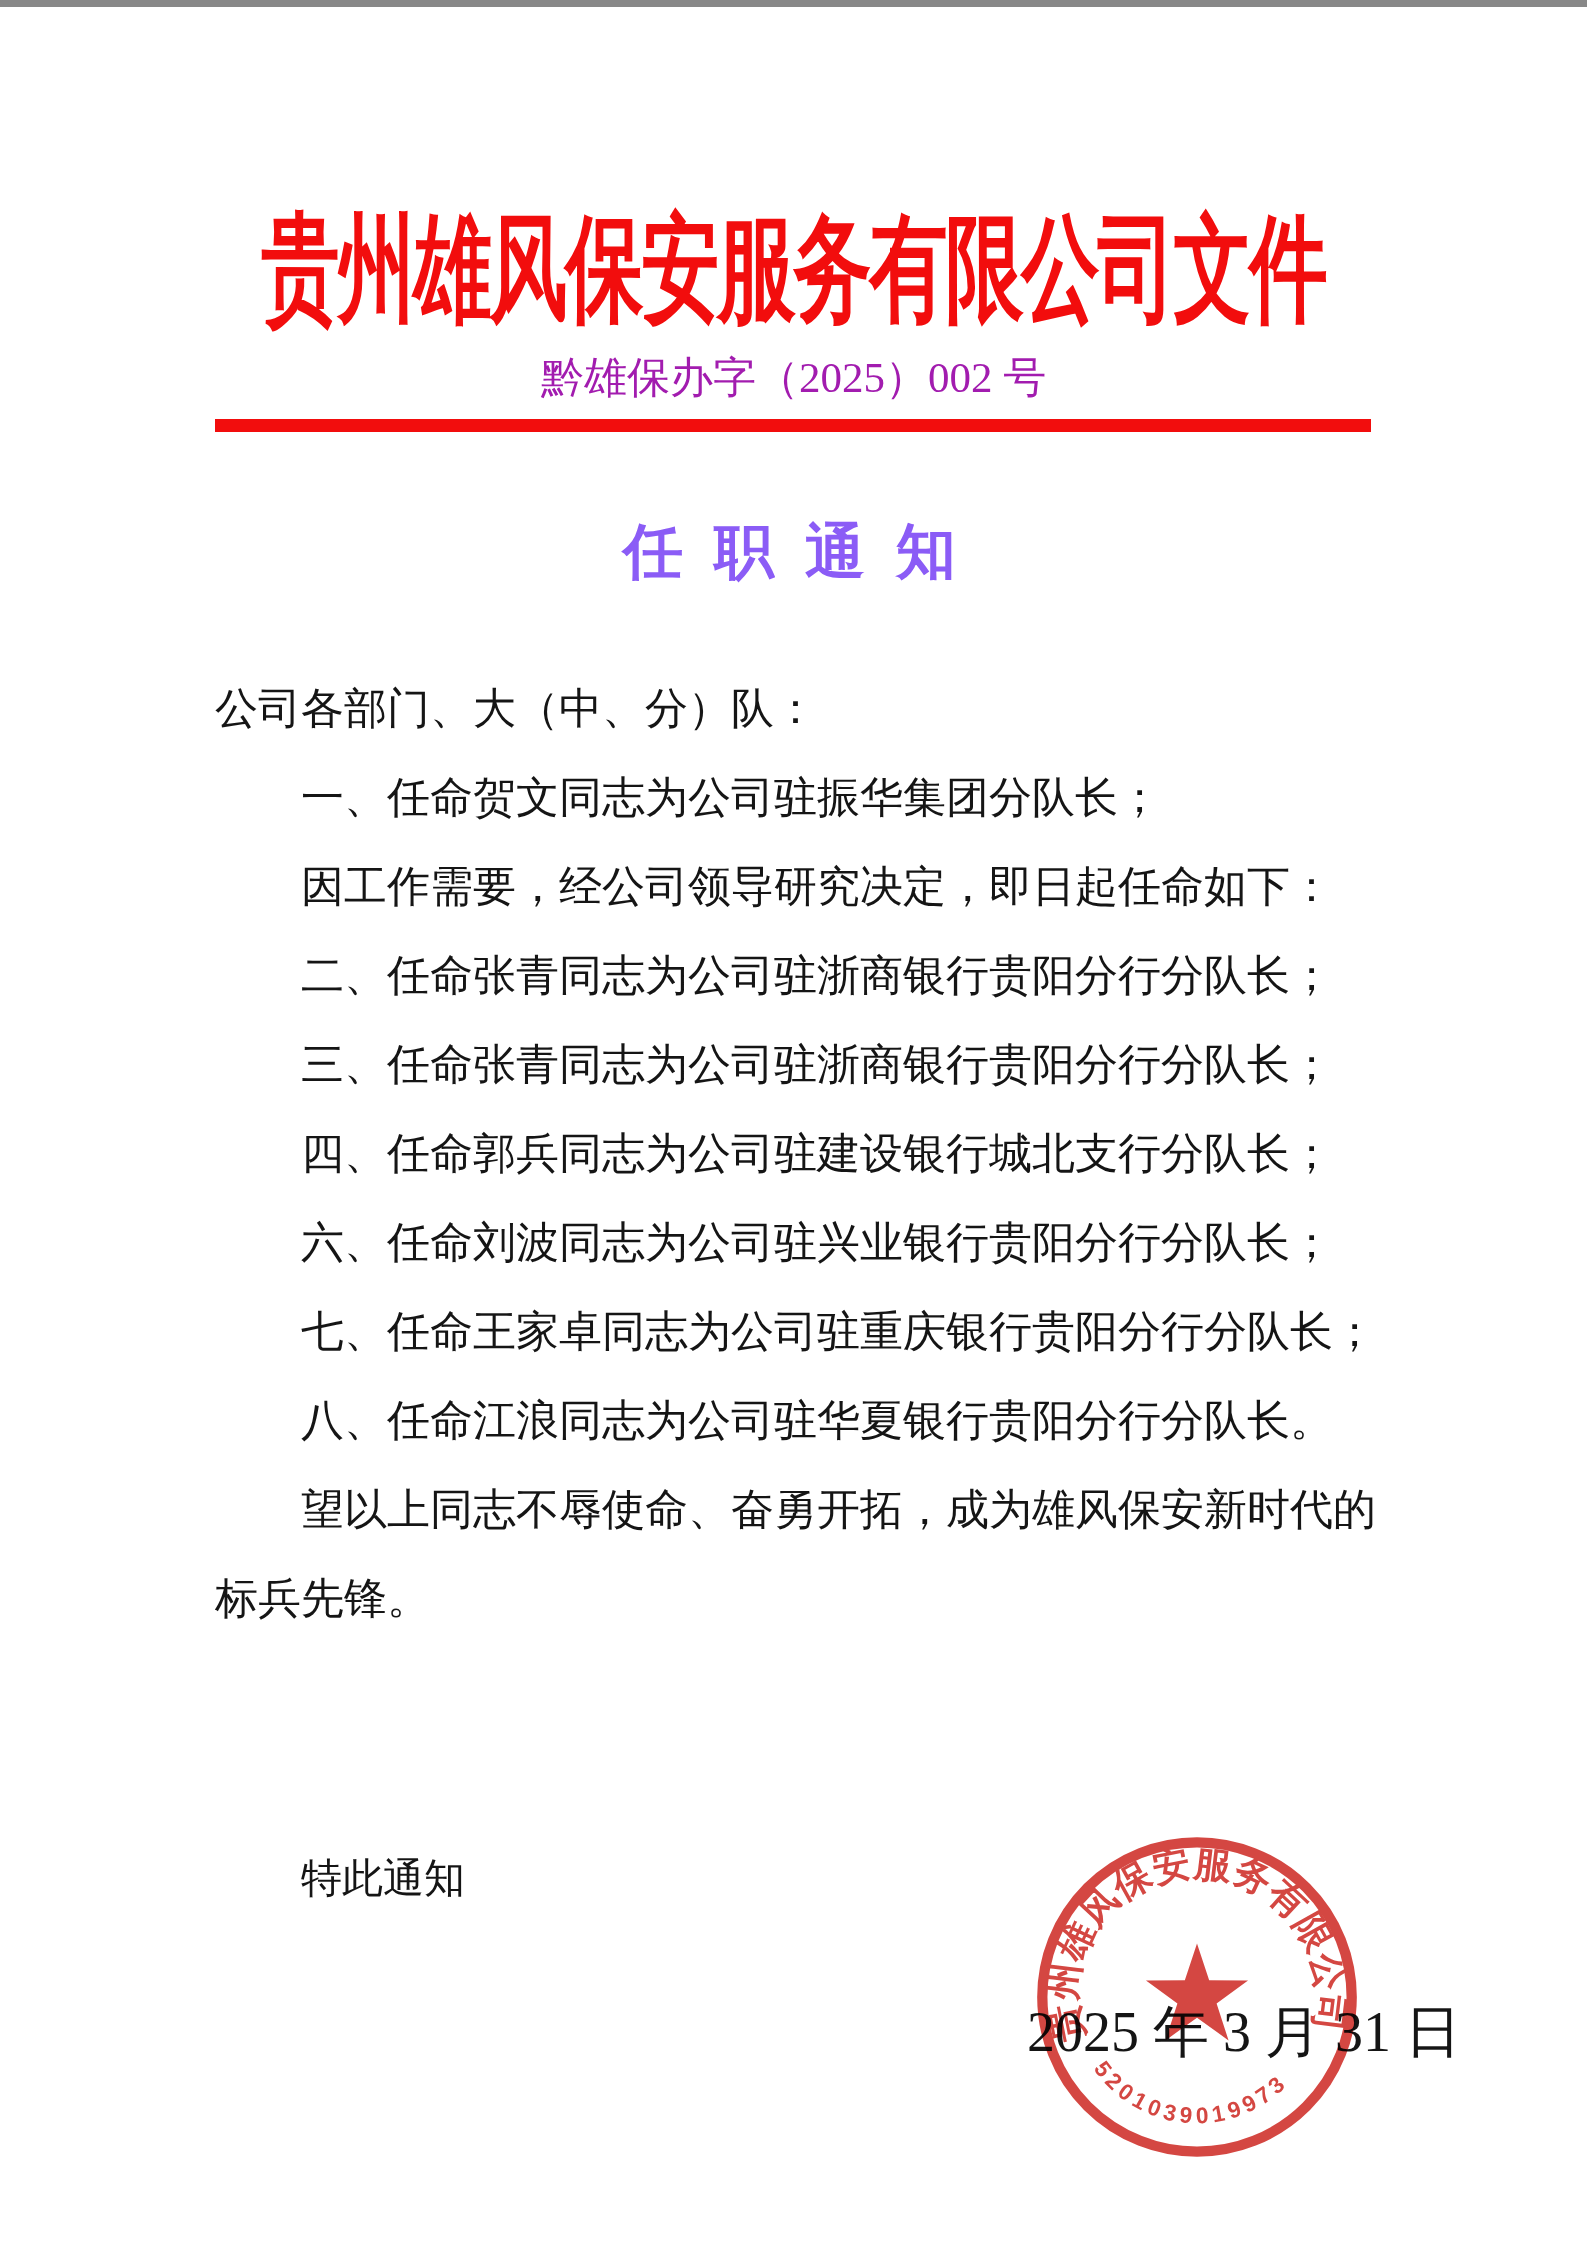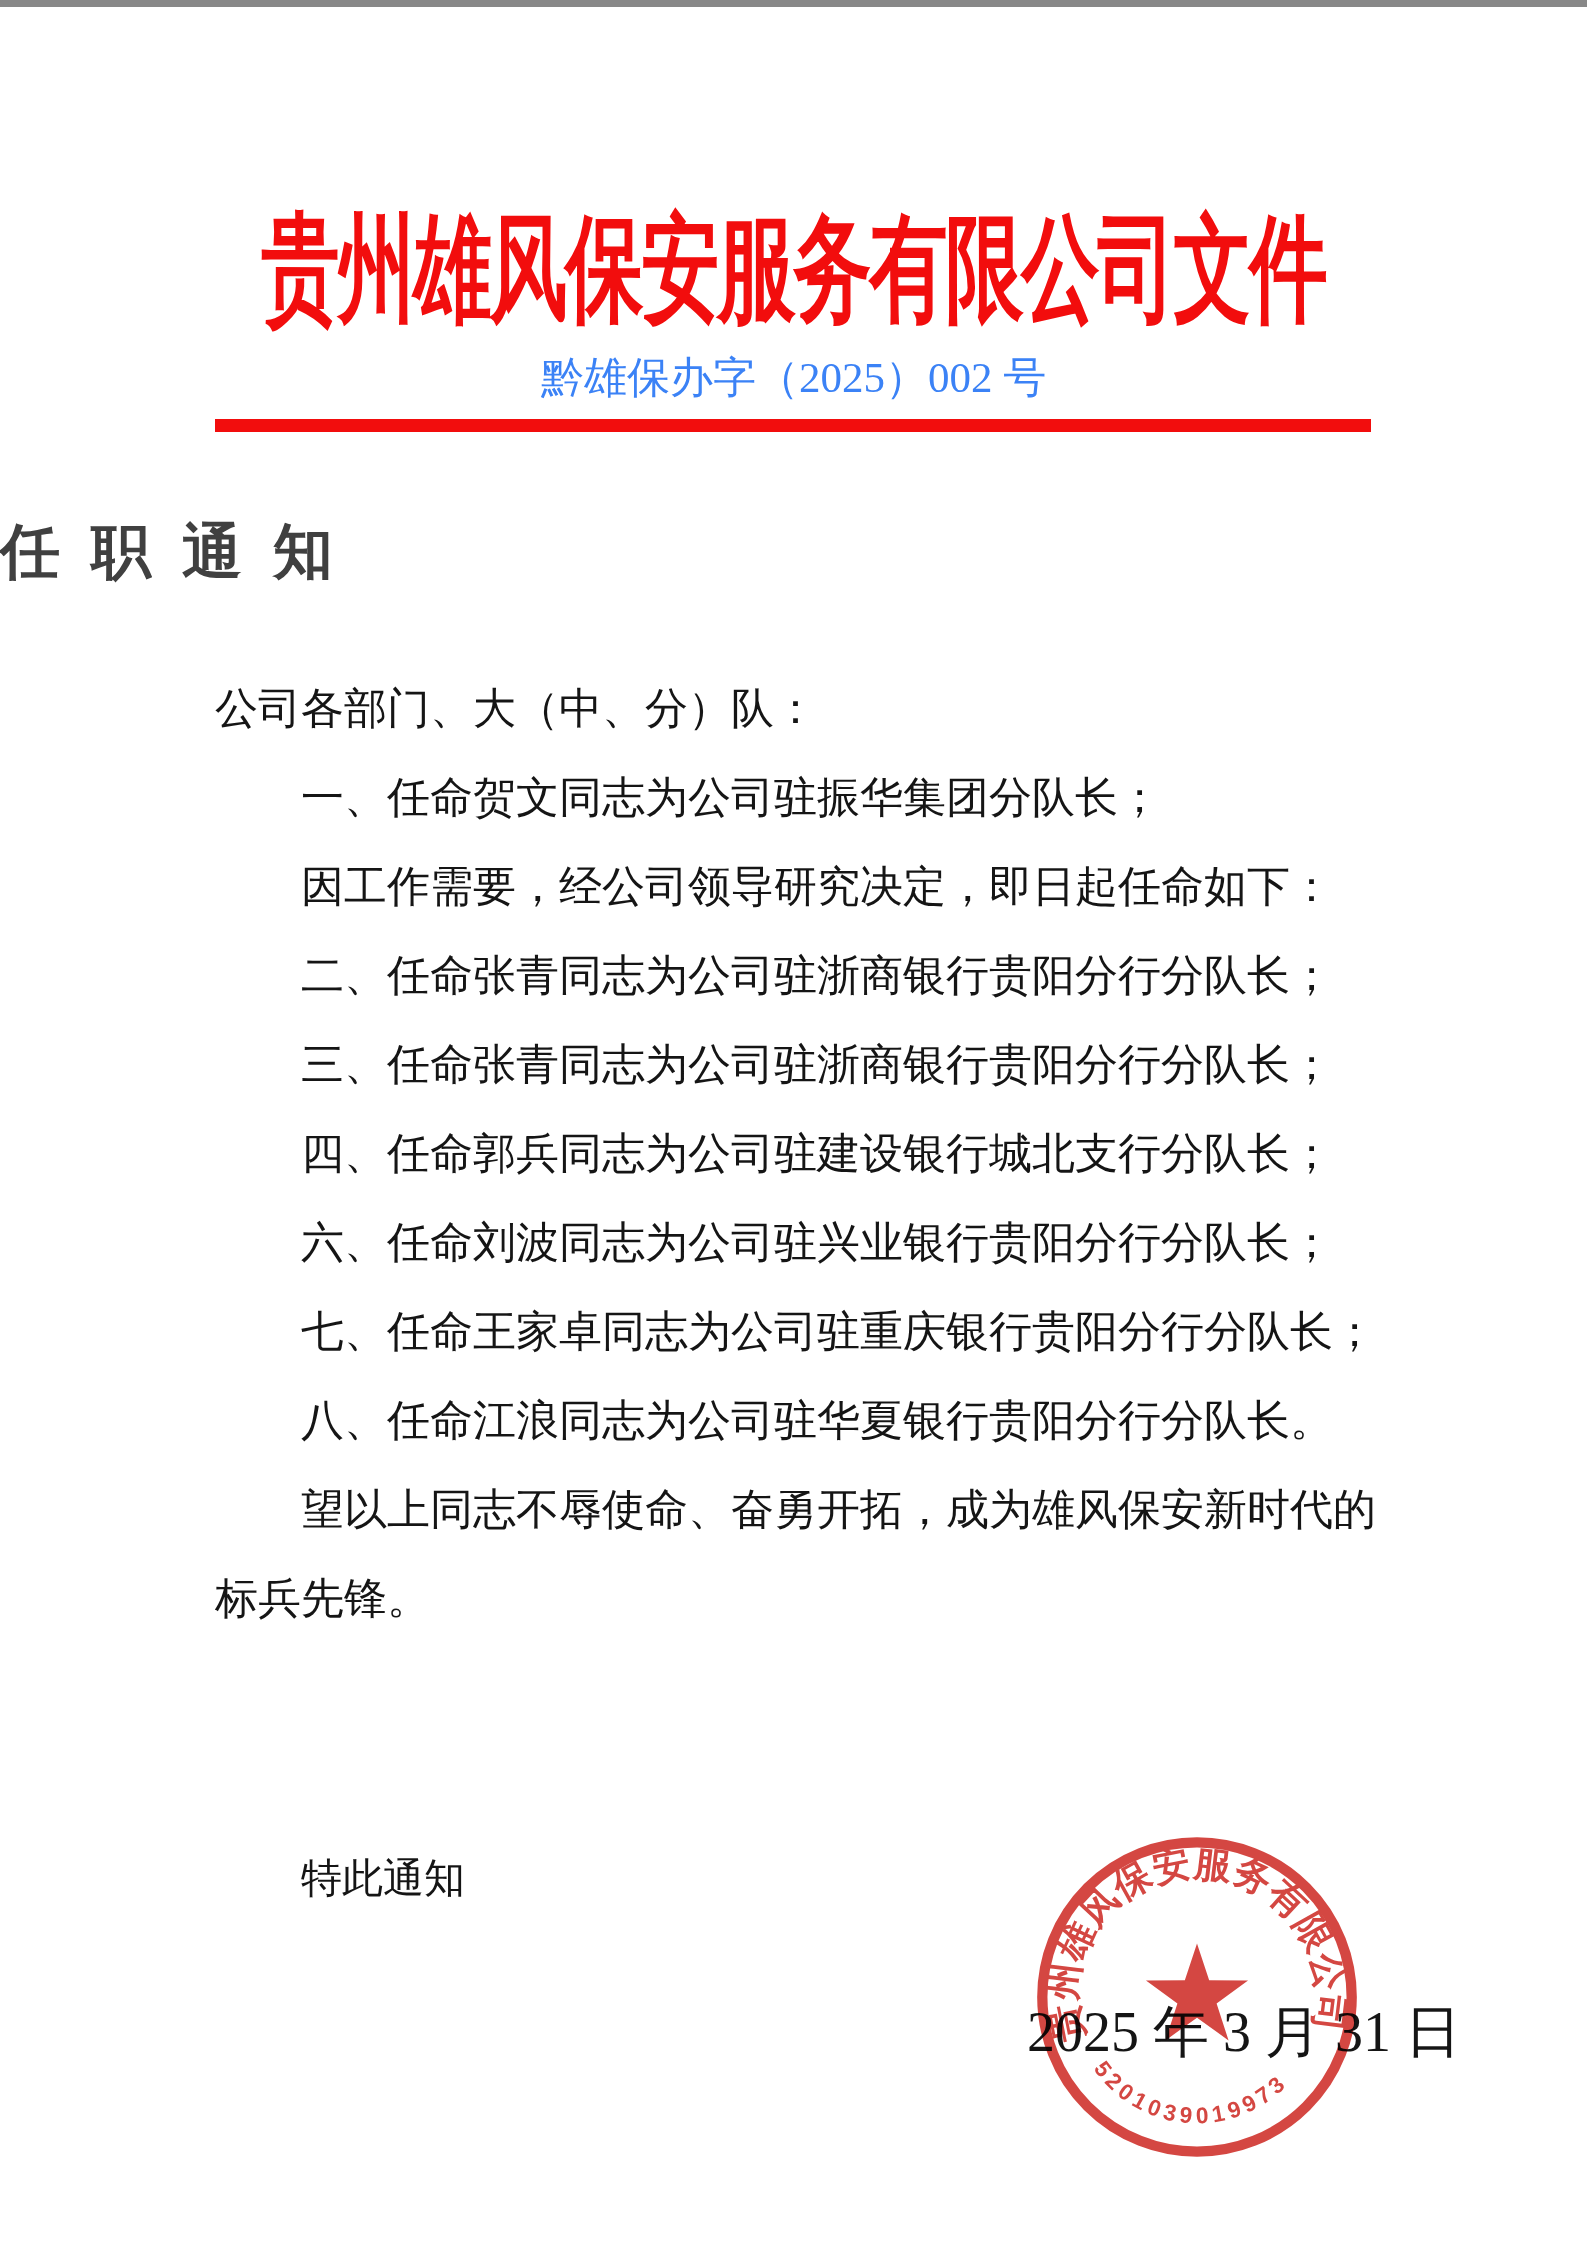--- a/index.html
+++ b/index.html
@@ -16,30 +16,30 @@
     position:absolute;top:188px;left:0;width:100%;height:150px;
     line-height:150px;text-align:center;
     font-size:78px;font-weight:bold;letter-spacing:-2px;
     color:#f20d0d;
     transform:scaleY(1.5);transform-origin:50% 50%;
     white-space:nowrap;
   }
   .doc-number{
     position:absolute;top:345px;left:0;width:100%;
     text-align:center;font-size:43px;line-height:52px;
-    color:#3b82f6;white-space:nowrap;
+    color:#a21caf;white-space:nowrap;
   }
   .red-rule{
     position:absolute;top:412px;left:215px;width:1156px;height:13px;
     background:#f20d0d;
   }
   .notice-title{
     position:absolute;top:505px;left:0;width:100%;
-    font-size:60px;font-weight:bold;letter-spacing:8px;
-    color:#404040;white-space:nowrap;
+    text-align:center;font-size:60px;font-weight:bold;letter-spacing:8px;
+    color:#8b5cf6;white-space:nowrap;
   }
   .body-block{
     position:absolute;top:657px;left:215px;width:1160px;
     font-size:43px;line-height:89px;
   }
   .line{white-space:nowrap;}
   .indent{text-indent:86px;}
   .closing-notice{
     position:absolute;top:1827px;left:301px;
     font-size:41px;line-height:89px;white-space:nowrap;

